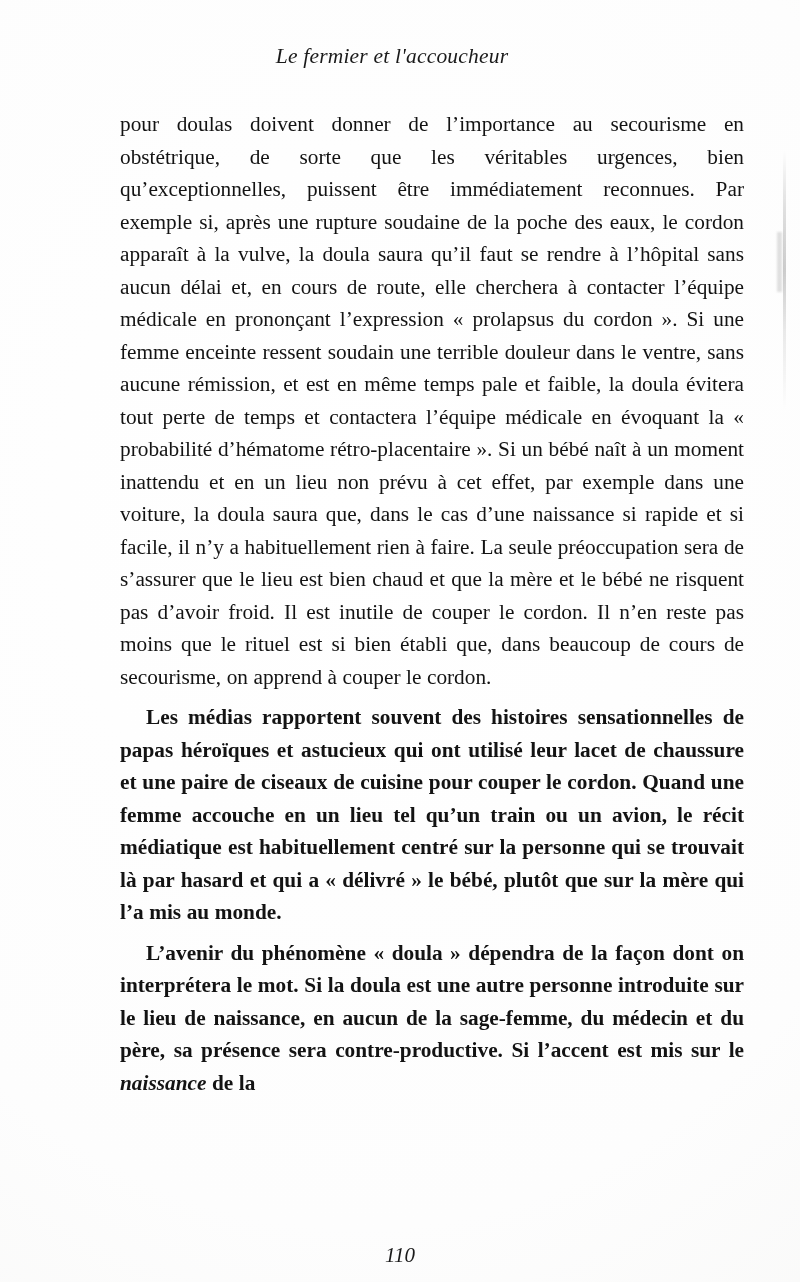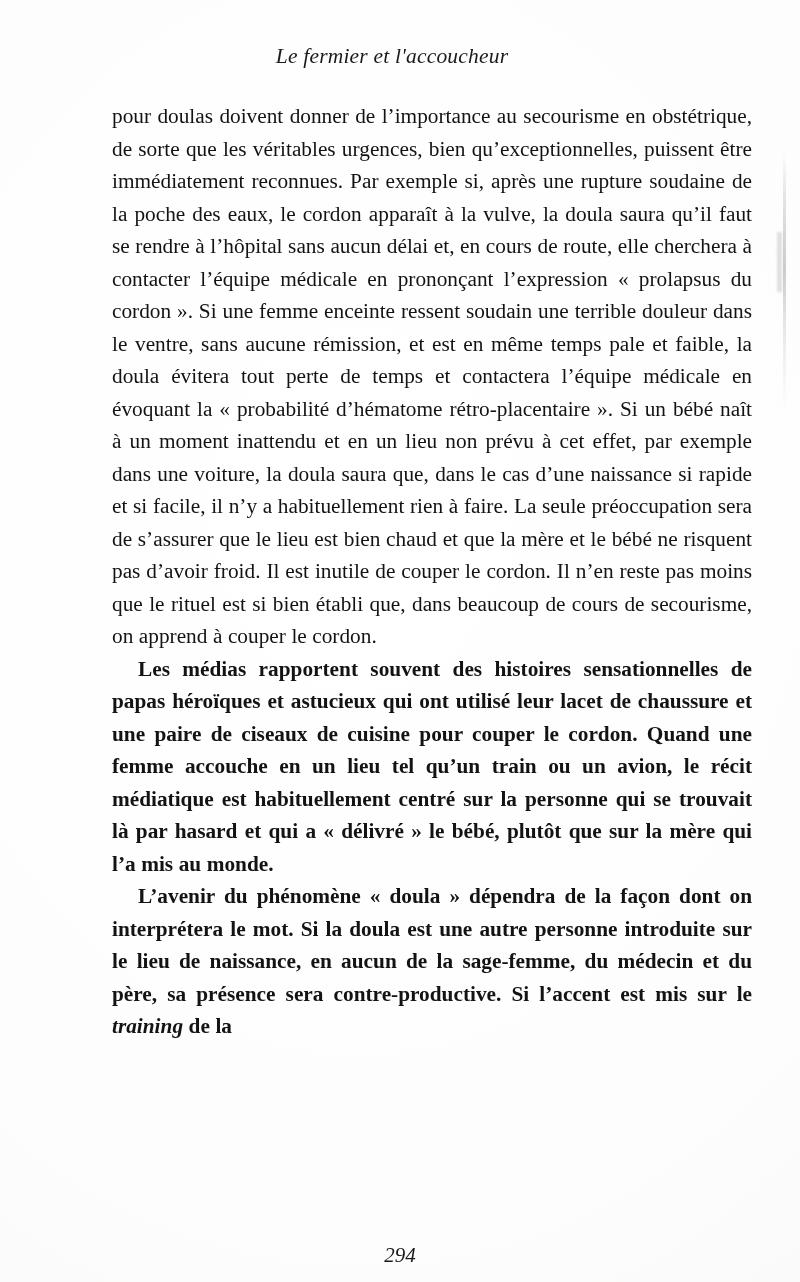--- a/index.html
+++ b/index.html
@@ -67,21 +67,21 @@
 
   
   .text-block {
     position: absolute;
     left: 112px;
     top: 100px;
     width: 640px;
   }
 
   .para {
-    margin: 0;
+    margin: 8px;
     text-align: justify;
     text-justify: inter-word;
     font-size: 21.3px;
     line-height: 32.5px;
     color: #131313;
     hyphens: manual;
     -webkit-hyphens: manual;
     word-spacing: 0.2px;
   }
   .para + .para {
@@ -117,19 +117,19 @@
   <div class="scan-artifact2"></div>
 
   <div class="running-head">Le fermier et l'accoucheur</div>
 
   <div class="text-block">
 
     <p class="para">pour doulas doivent donner de l’importance au secourisme en obstétrique, de sorte que les véritables urgences, bien qu’exceptionnelles, puissent être immédiatement reconnues. Par exemple si, après une rupture soudaine de la poche des eaux, le cordon apparaît à la vulve, la doula saura qu’il faut se rendre à l’hôpital sans aucun délai et, en cours de route, elle cherchera à contacter l’équipe médicale en prononçant l’expression « prolapsus du cordon ». Si une femme enceinte ressent soudain une terrible douleur dans le ventre, sans aucune rémission, et est en même temps pale et faible, la doula évitera tout perte de temps et contactera l’équipe médicale en évoquant la « probabilité d’hématome rétro-placentaire ». Si un bébé naît à un moment inattendu et en un lieu non prévu à cet effet, par exemple dans une voiture, la doula saura que, dans le cas d’une naissance si rapide et si facile, il n’y a habituellement rien à faire. La seule préoccupation sera de s’assurer que le lieu est bien chaud et que la mère et le bébé ne risquent pas d’avoir froid. Il est inutile de couper le cordon. Il n’en reste pas moins que le rituel est si bien établi que, dans beaucoup de cours de secourisme, on apprend à couper le cordon.</p>
 
     <p class="para indent">Les médias rapportent souvent des histoires sensationnelles de papas héroïques et astucieux qui ont utilisé leur lacet de chaussure et une paire de ciseaux de cuisine pour couper le cordon. Quand une femme accouche en un lieu tel qu’un train ou un avion, le récit médiatique est habituellement centré sur la personne qui se trouvait là par hasard et qui a « délivré » le bébé, plutôt que sur la mère qui l’a mis au monde.</p>
 
-    <p class="para indent"><span>L’avenir du phénomène « doula » dépendra de la façon dont on interprétera le mot. Si la doula est une autre personne introduite sur le lieu de naissance, en aucun de la sage-femme, du médecin et du père, sa présence sera contre-productive. Si l’accent est mis sur le </span><span class="ital">training</span><span> de la</span></p>
+    <p class="para indent"><span>L’avenir du phénomène « doula » dépendra de la façon dont on interprétera le mot. Si la doula est une autre personne introduite sur le lieu de naissance, en aucun de la sage-femme, du médecin et du père, sa présence sera contre-productive. Si l’accent est mis sur le </span><span class="ital">naissance</span><span> de la</span></p>
 
   </div>
 
-  <div class="folio">294</div>
+  <div class="folio">110</div>
 
 </div>
 
 </body></html>

